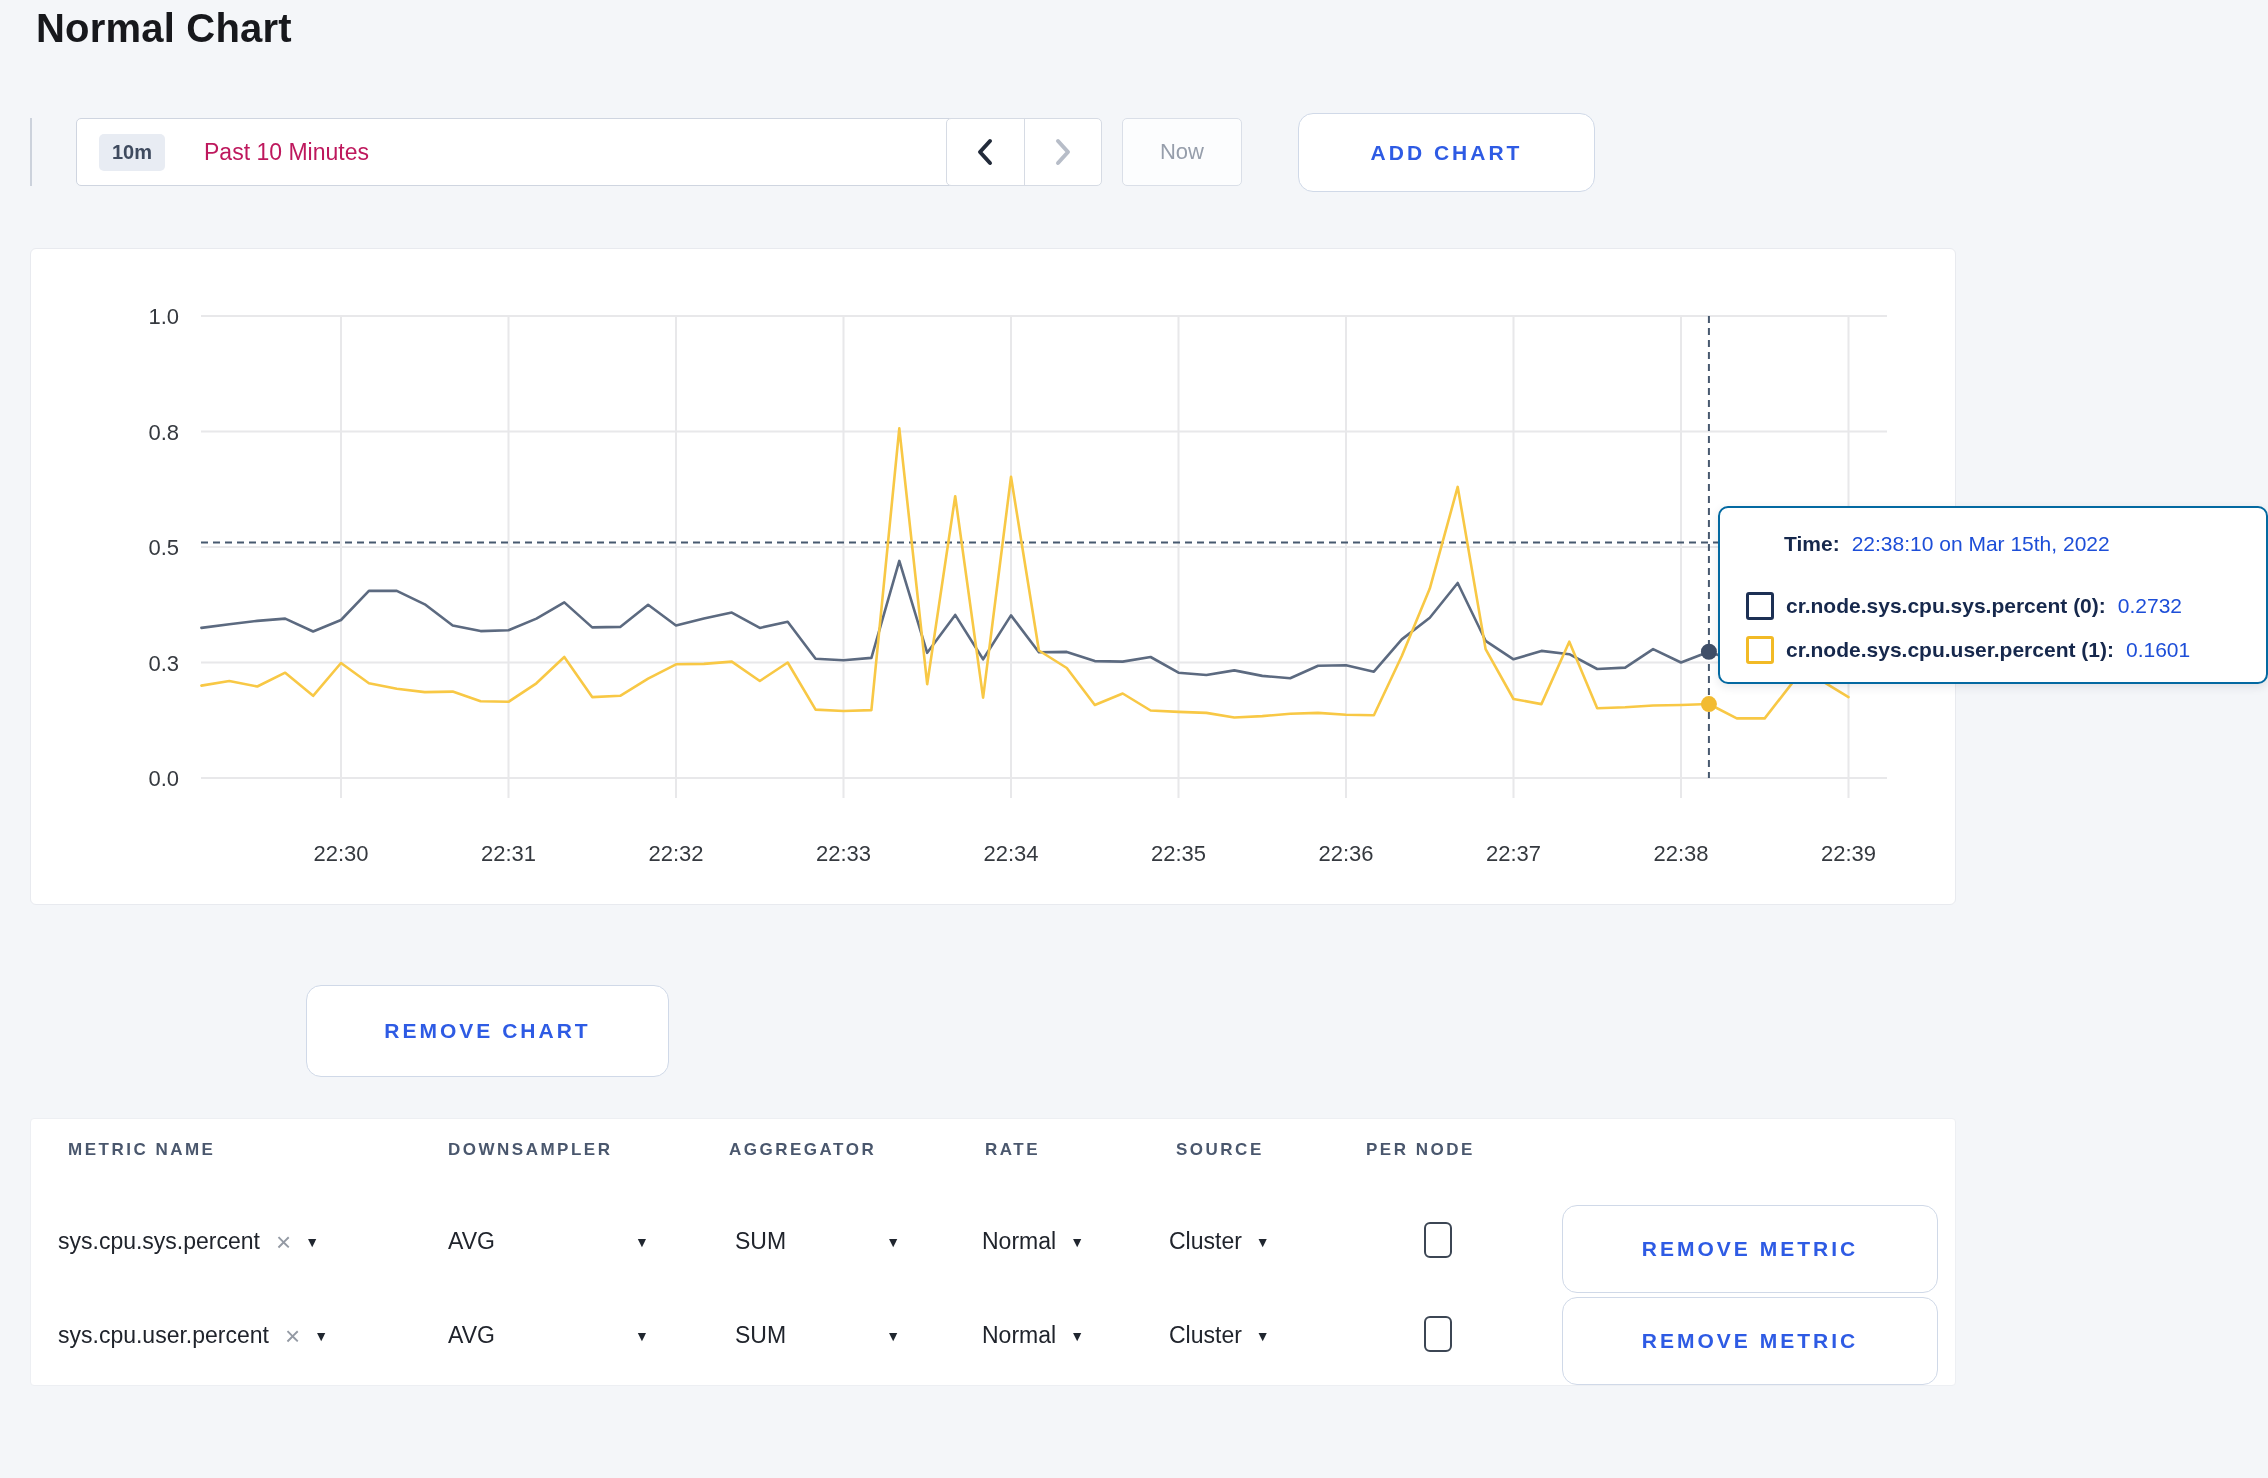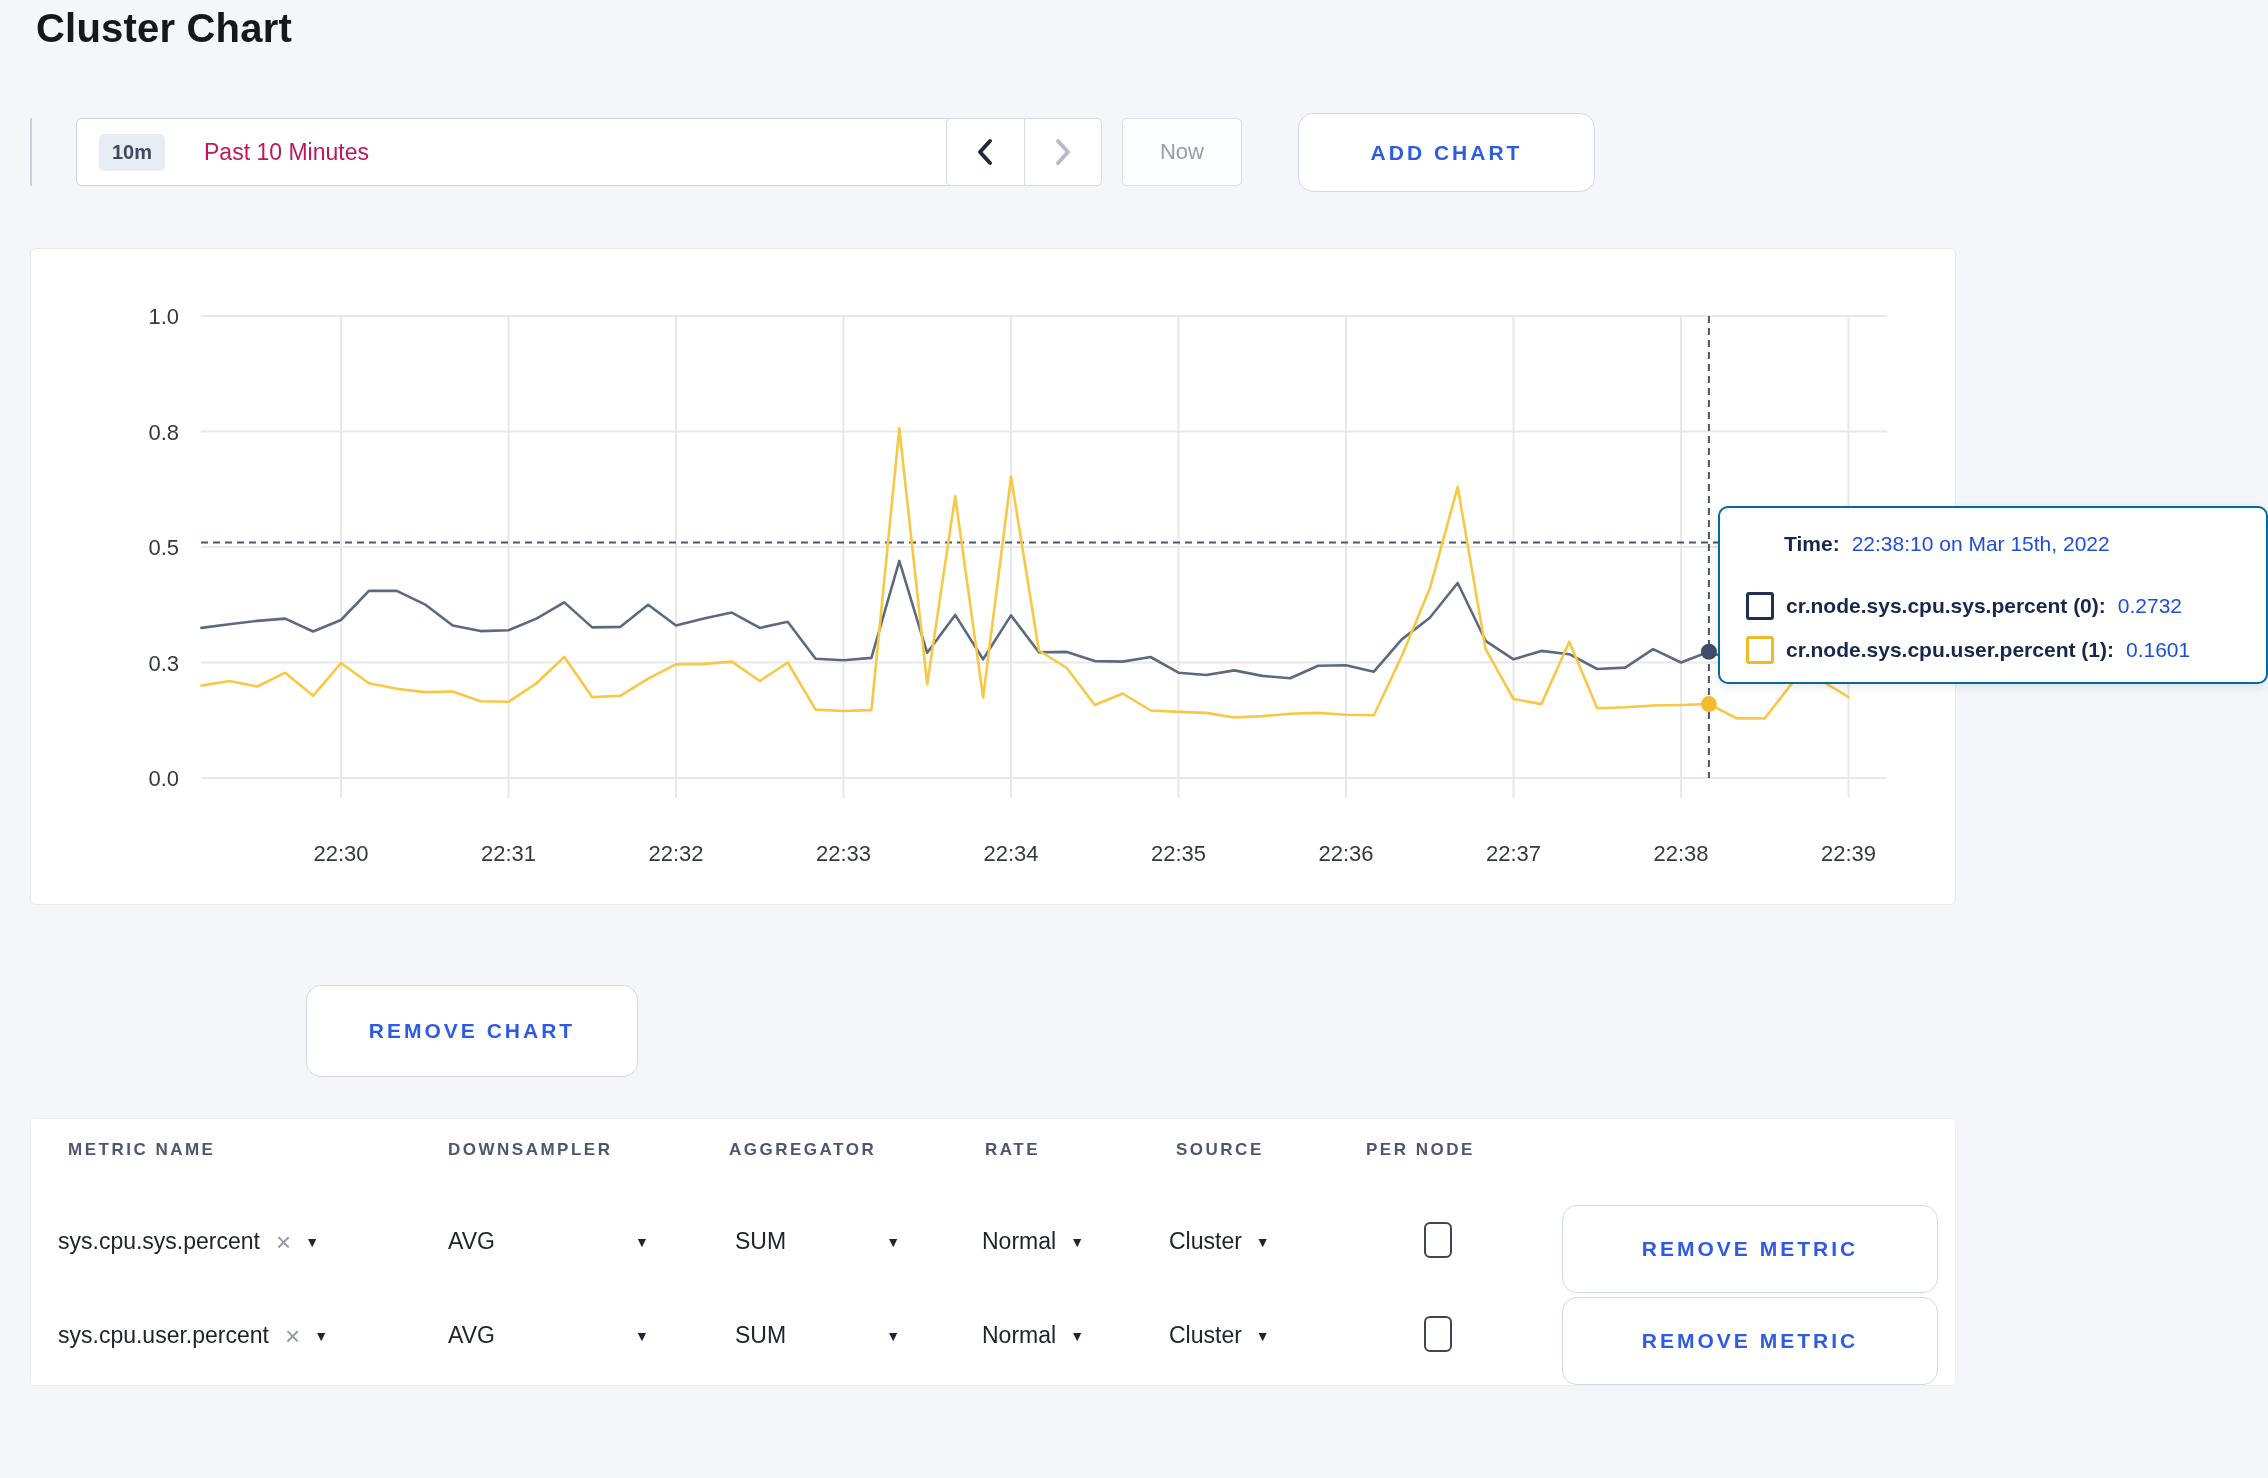--- a/index.html
+++ b/index.html
@@ -41,39 +41,39 @@
   .tt-s1{top:128px;}
   .tt-label{font-weight:700;color:#16284c;}
   .tt-val{margin-left:12px;font-weight:400;color:#1d4ed8;}
   .sq{width:22px;height:22px;border-radius:3px;background:#fff;margin-right:12px;flex:none;}
   .sq-sys{border:3px solid #1d3054;}
   .sq-user{border:3px solid #f2ba26;}
   
   .units-box{left:30px;top:985px;width:252px;height:92px;background:#fff;border:1px solid #d5dae3;
              border-radius:5px;display:flex;align-items:center;justify-content:center;cursor:pointer;box-sizing:border-box;}
   .units-label{font-size:23px;font-weight:700;color:#1c2430;margin-right:16px;}
-  .remove-chart{left:306px;top:985px;width:332px;height:92px;}
+  .remove-chart{left:306px;top:985px;width:363px;height:92px;}
   
   .table-card{left:30px;top:1118px;width:1926px;height:268px;background:#fff;border:1px solid #edeff3;
               border-radius:4px;box-sizing:border-box;}
   .th{position:absolute;top:1140px;font-size:17px;font-weight:700;letter-spacing:2.5px;color:#4a576d;}
   .row-item{position:absolute;font-size:23px;color:#20242c;display:flex;align-items:center;cursor:pointer;}
   .caret{font-size:14px;color:#20262f;margin-left:14px;}
   .clear-x{font-size:26px;color:#949aa4;margin-left:16px;cursor:pointer;line-height:1;}
   .checkbox{position:absolute;width:28px;height:36px;border:2px solid #3c4654;border-radius:6px;
             background:#fff;cursor:pointer;box-sizing:border-box;}
   .rm-btn{width:376px;height:88px;}
   .add-metric{left:48px;top:1390px;width:310px;height:84px;}
 </style>
 </head>
 <body>
 
 <div class="page">
 
-  <div class="abs page-title">Cluster Chart</div>
+  <div class="abs page-title">Normal Chart</div>
 
   <div class="abs tb-divider"></div>
 
   <div class="abs select-box">
     <span class="ts-badge">10m</span>
     <span class="ts-label">Past 10 Minutes</span>
     <span class="chev">
       <svg width="26" height="16" viewBox="0 0 26 16">
           <polyline points="3,3 13,13 23,3" fill="none" stroke="#6a7382" stroke-width="3" stroke-linecap="round" stroke-linejoin="round"></polyline>
         </svg>

